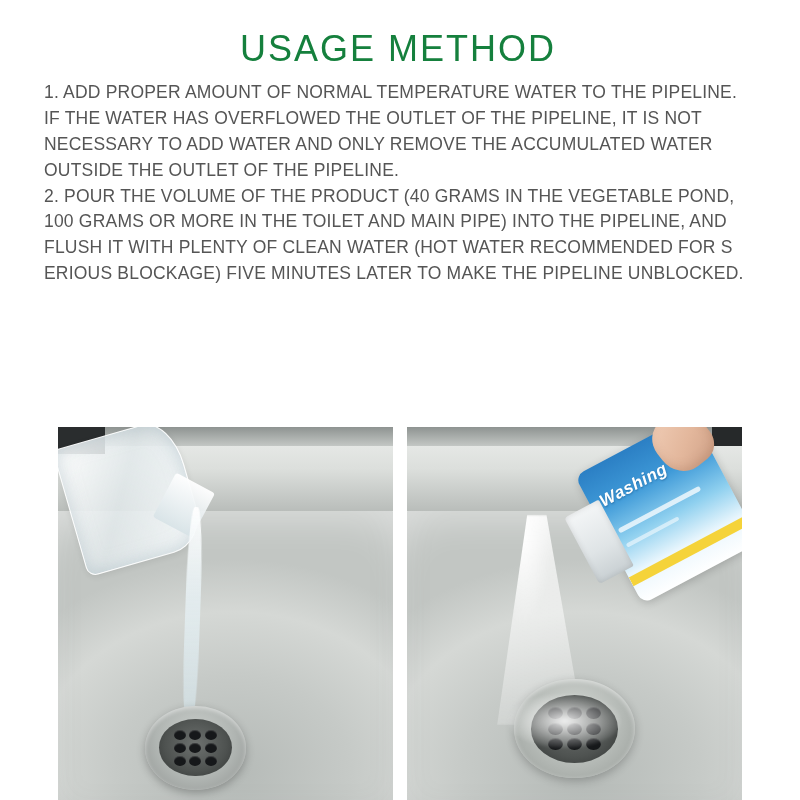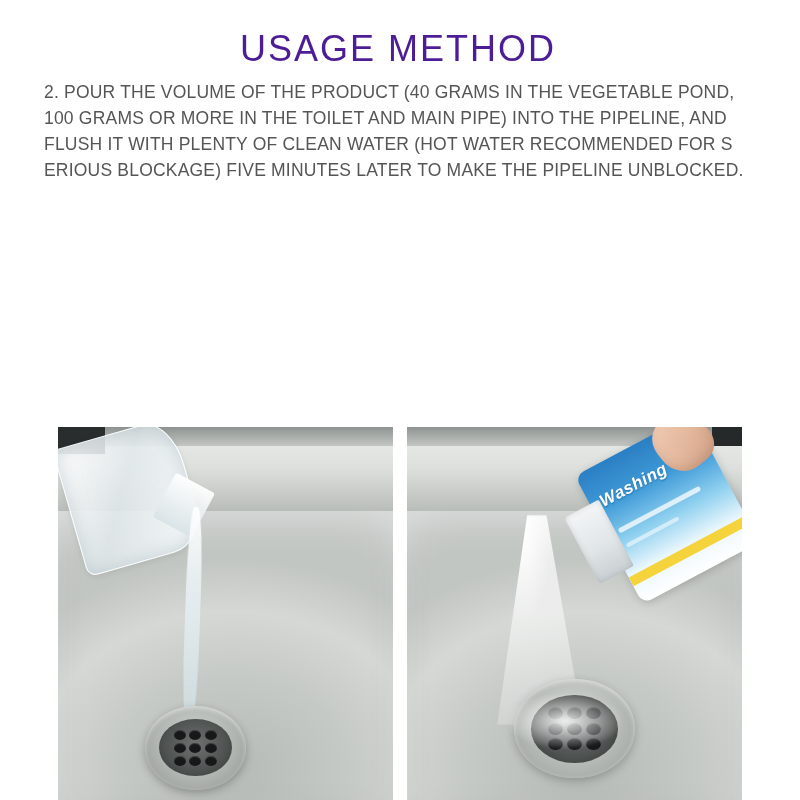--- a/index.html
+++ b/index.html
@@ -15,21 +15,21 @@
     overflow: hidden;
   }
   .page {
     position: relative;
     width: 800px;
     height: 800px;
     background: #ffffff;
   }
   .title {
     text-align: center;
-    color: #4c1d95;
+    color: #15803d;
     font-size: 36px;
     letter-spacing: 2px;
     font-weight: 400;
     margin: 28px 4px 10px 0;
     font-family: "Liberation Sans", sans-serif;
   }
   .body-text {
     padding: 0 44px 0 44px;
     font-size: 17.5px;
     line-height: 1.48;
@@ -292,20 +292,21 @@
   }
 </style>
 </head>
 <body>
 
 <div class="page">
 
   <h1 class="title">USAGE METHOD</h1>
 
   <div class="body-text">
+    <p>1. ADD PROPER AMOUNT OF NORMAL TEMPERATURE WATER TO THE PIPELINE. IF THE WATER HAS OVERFLOWED THE OUTLET OF THE PIPELINE, IT IS NOT NECESSARY TO ADD WATER AND ONLY REMOVE THE ACCUMULATED WATER OUTSIDE THE OUTLET OF THE PIPELINE.</p>
     <p>2. POUR THE VOLUME OF THE PRODUCT (40 GRAMS IN THE VEGETABLE POND, 100 GRAMS OR MORE IN THE TOILET AND MAIN PIPE) INTO THE PIPELINE, AND FLUSH IT WITH PLENTY OF CLEAN WATER (HOT WATER RECOMMENDED FOR S ERIOUS BLOCKAGE) FIVE MINUTES LATER TO MAKE THE PIPELINE UNBLOCKED.</p>
   </div>
 
   <div class="images">
 
     <div class="photo">
       <div class="sink-base"></div>
       <div class="sink-bowl"></div>
       <div class="sink-rim"></div>
       <div class="sink-rim-dark"></div>

